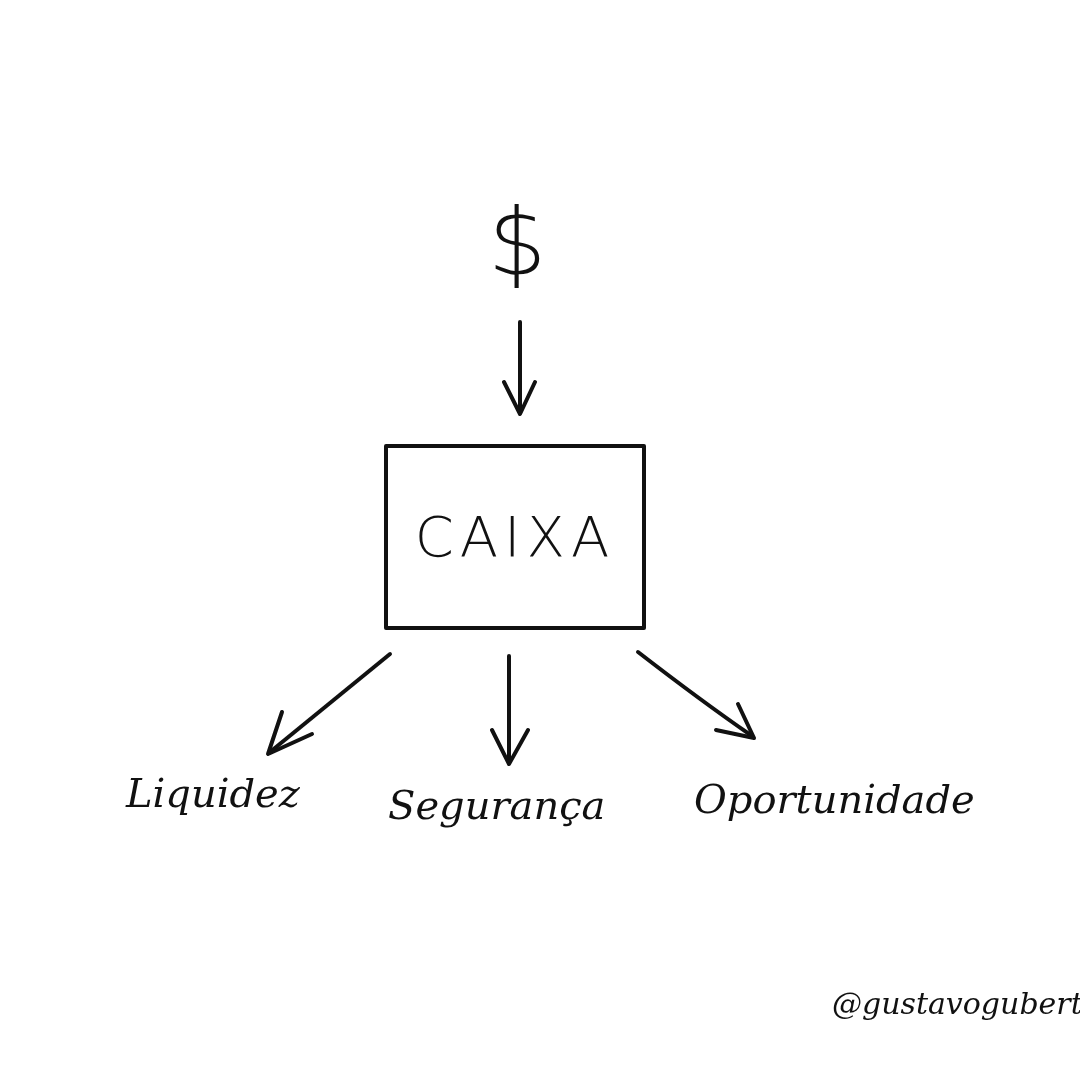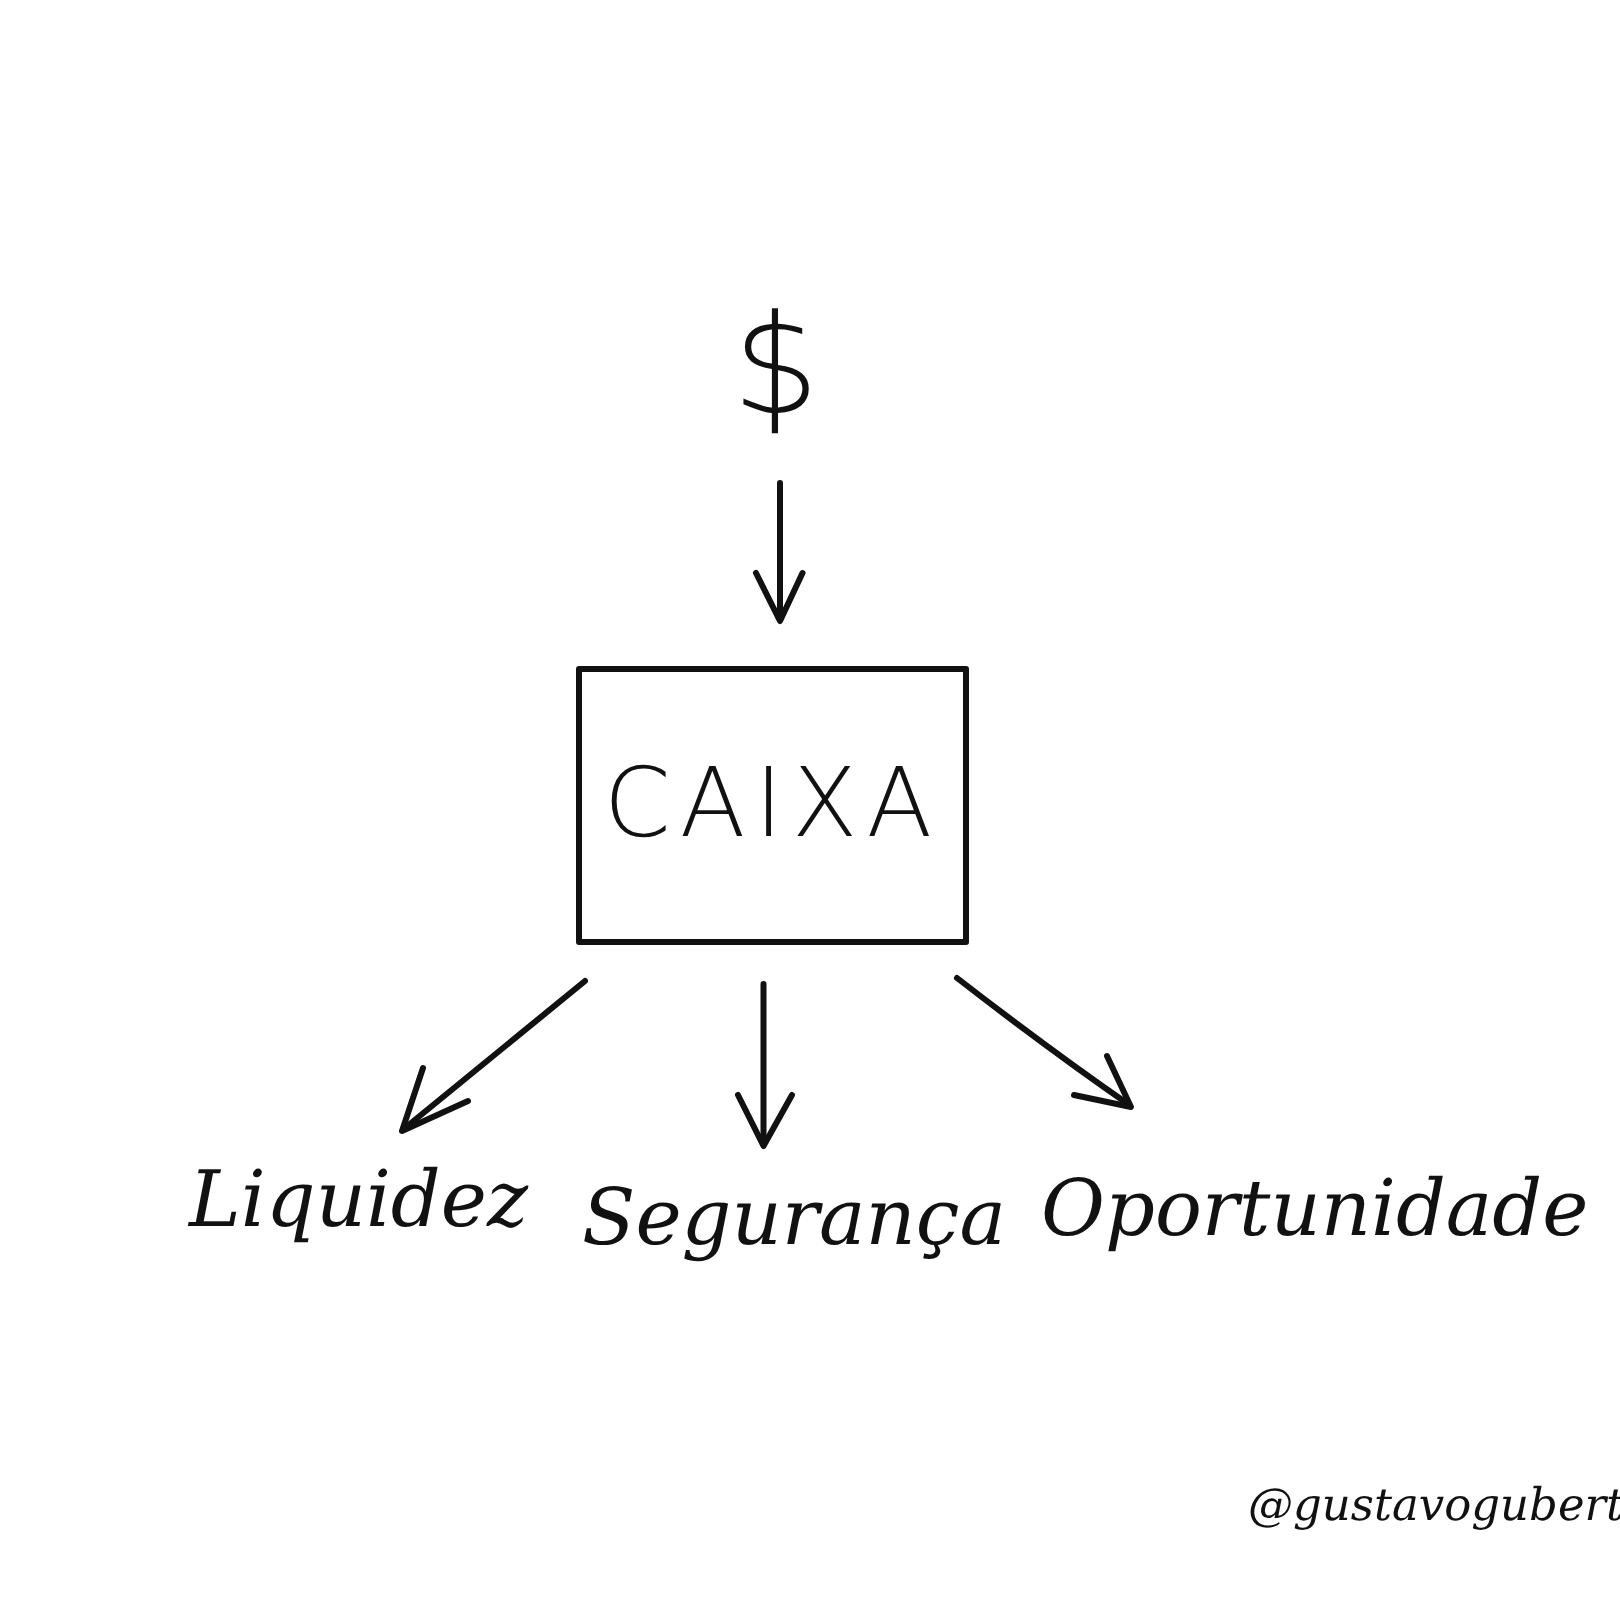--- a/index.html
+++ b/index.html
@@ -1,21 +1,21 @@
 <!DOCTYPE html>
 <html><head>
 <meta charset="utf-8">
 <style>
   html, body { margin:0; padding:0; background:#ffffff; }
   body { width:1080px; height:1080px; position:relative; overflow:hidden; font-family:"DejaVu Sans", sans-serif; color:#111; }
   svg.lines { position:absolute; left:0; top:0; }
   .hand { position:absolute; font-family:"DejaVu Serif", serif; font-style:italic; color:#111; white-space:nowrap; }
   .dollar { left:488px; top:190px; font-size:92px; font-style:normal; font-family:"DejaVu Sans", sans-serif; font-weight:300; }
-  .box-label { left:386px; top:446px; width:258px; height:180px; display:flex; align-items:center; justify-content:center; font-family:"DejaVu Sans", sans-serif; font-style:normal; font-size:64px; letter-spacing:6px; font-weight:300; }
-  .lbl { font-size:52px; }
+  .box-label { left:386px; top:446px; width:258px; height:180px; display:flex; align-items:center; justify-content:center; font-family:"DejaVu Sans", sans-serif; font-style:normal; font-size:56px; letter-spacing:6px; font-weight:300; }
+  .lbl { font-size:40px; }
   .l1 { left:126px; top:770px; }
   .l2 { left:388px; top:782px; }
   .l3 { left:694px; top:776px;text-align:center; }
   .sig { left:832px; top:986px; font-size:30px; }
 </style>
 </head>
 <body>
 
 <svg class="lines" width="1080" height="1080">
   <g fill="none" stroke="#111" stroke-width="4" stroke-linecap="round" stroke-linejoin="round">

